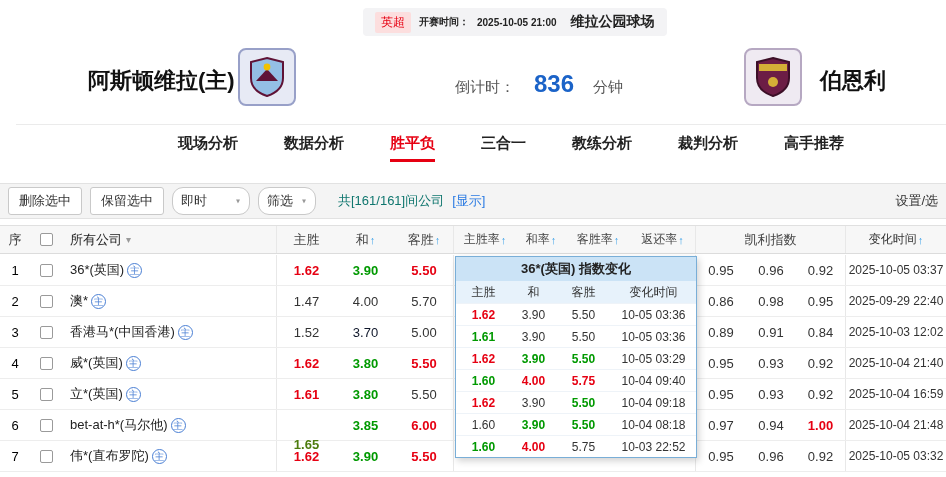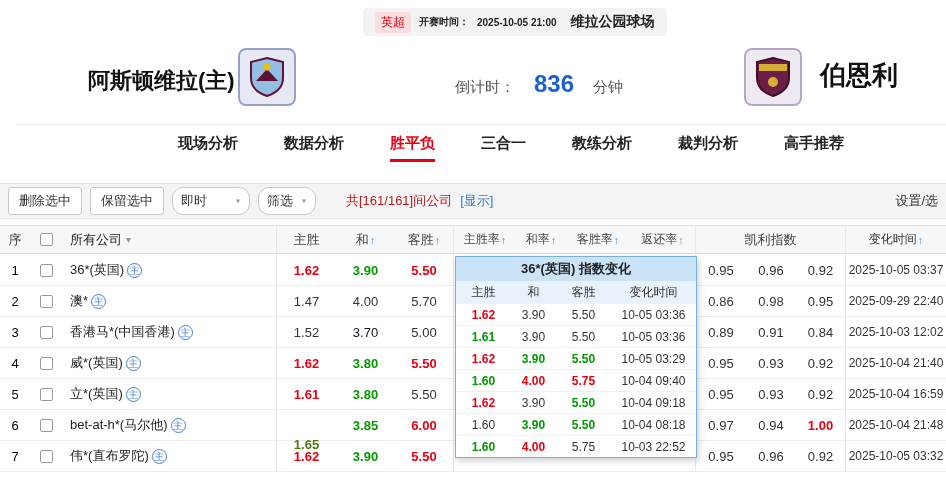--- a/index.html
+++ b/index.html
@@ -7,41 +7,41 @@
   .page { position:relative; width:946px; height:477px; background:#fff; overflow:hidden; }
 
   
   .top-info { position:absolute; left:363px; top:8px; height:28px; background:#f3f3f5; border-radius:4px;
               display:flex; align-items:center; gap:8px; padding:0 12px; white-space:nowrap; }
   .league { background:#fcdede; color:#e60012; font-size:12px; padding:2px 6px; border-radius:2px; }
   .kick { font-size:10px; font-weight:bold; color:#222; }
   .venue { font-size:14px; font-weight:bold; color:#222; margin-left:6px; }
 
   .home-name { position:absolute; left:88px; top:66px; font-size:22px; font-weight:bold; color:#111; }
-  .away-name { position:absolute; left:820px; top:58px; font-size:26px; font-weight:bold; color:#111; }
+  .away-name { position:absolute; left:820px; top:66px; font-size:22px; font-weight:bold; color:#111; }
   .crest { position:absolute; width:58px; height:58px; top:48px; border-radius:8px; display:flex; align-items:center; justify-content:center; }
   .crest-home { left:238px; background:#e7eaf5; border:2px solid #98a0c8; }
   .crest-away { left:744px; background:#efeaf2; border:2px solid #b6a8c2; }
   .countdown { position:absolute; left:455px; top:70px; display:flex; align-items:baseline; gap:19px; color:#555; font-size:15px; }
   .cd-val { font-size:24px; font-weight:bold; color:#1b63c8; }
 
   
   .navbar { position:absolute; top:124px; left:16px; right:0; height:38px; border-top:1px solid #ebebeb;
             display:flex; justify-content:center; gap:46px; padding-left:60px; }
   .nav-tab { line-height:35px; font-size:15px; font-weight:bold; color:#222; cursor:pointer; border-bottom:3px solid transparent; }
   .nav-tab.active { color:#e60012; border-bottom-color:#e60012; }
 
   
   .toolbar { position:absolute; top:183px; left:0; right:0; height:36px; background:#f4f4f4;
              border-top:1px solid #e2e2e2; border-bottom:1px solid #e2e2e2;
              display:flex; align-items:center; gap:8px; padding:0 8px; font-size:13px; color:#333; }
   .btn { background:#fff; border:1px solid #c9c9c9; border-radius:3px; padding:4px 10px; font-size:13px; color:#333; cursor:pointer; }
   .selbox { background:#fff; border:1px solid #c9c9c9; border-radius:11px; padding:4px 8px; width:78px;
             display:flex; justify-content:space-between; align-items:center; cursor:pointer;font-family:Liberation Mono, monospace; }
-  .count-text { margin-left:22px; color:#b91c1c; }
+  .count-text { margin-left:14px; color:#0f766e; }
   .show-link { color:#2a7ae2; cursor:pointer; }
   .settings { margin-left:auto; color:#333; cursor:pointer; white-space:nowrap; }
   .dd { color:#999; font-size:10px; margin-left:4px; }
 
   
   .thead { position:absolute; top:225px; left:0; width:946px; height:29px; display:flex; align-items:center;
            background:#f7f7f7; border-top:1px solid #e0e0e0; border-bottom:1px solid #dcdcdc; font-size:13px; color:#444; }
   .tbody { position:absolute; top:255px; left:0; width:946px; }
   .trow { display:flex; align-items:center; height:31px; border-bottom:1px solid #ededed; font-size:13px; background:#fff; }
   .cell { display:flex; align-items:center; justify-content:center; height:100%; }

